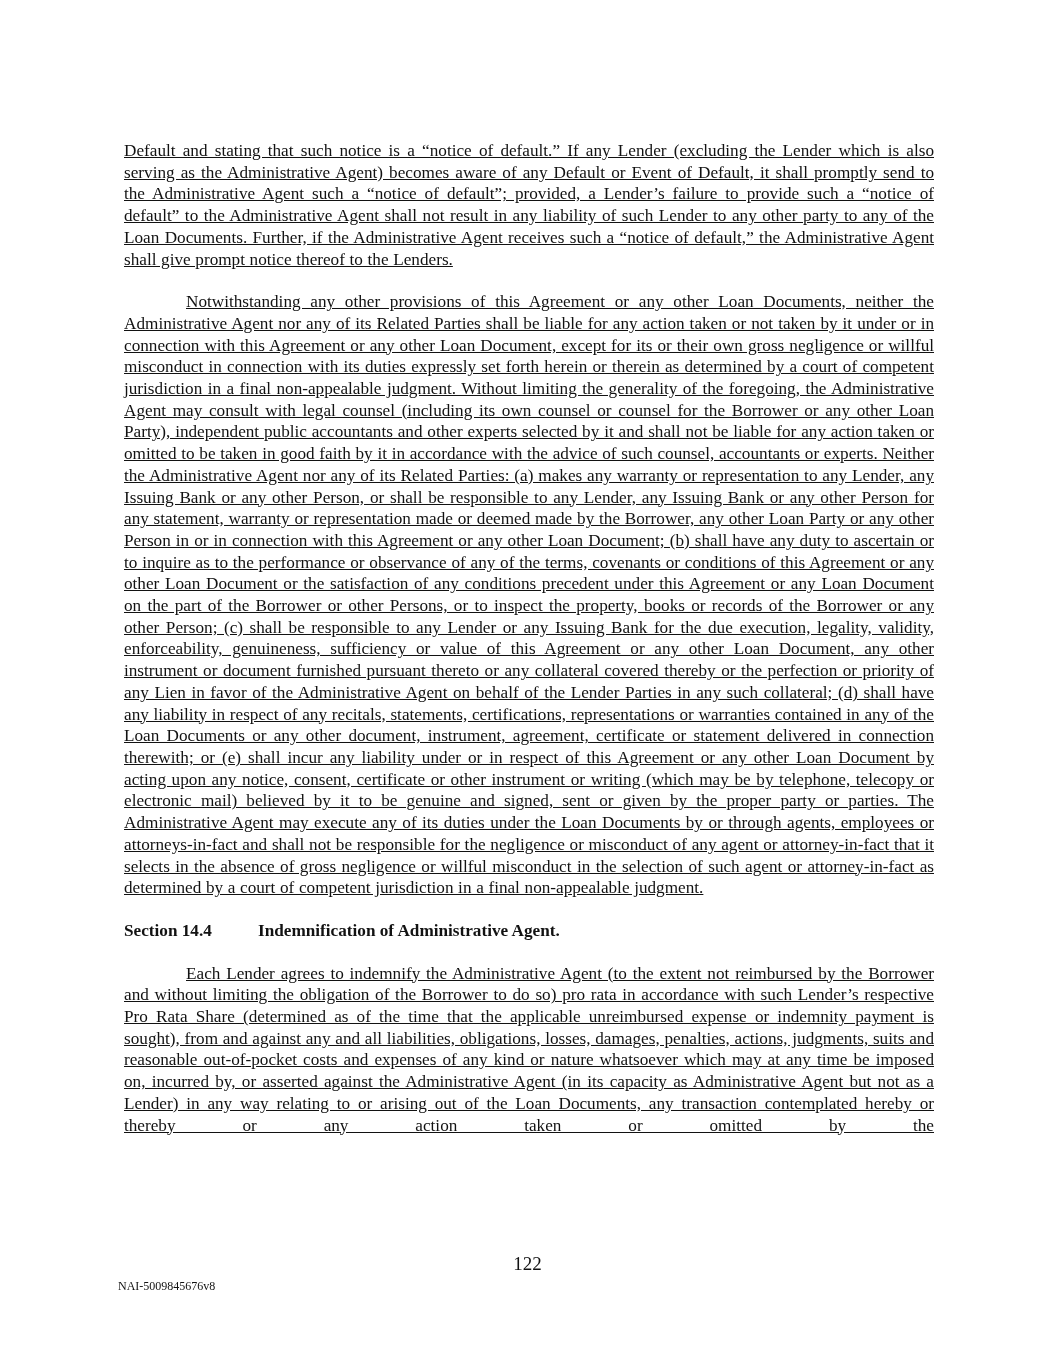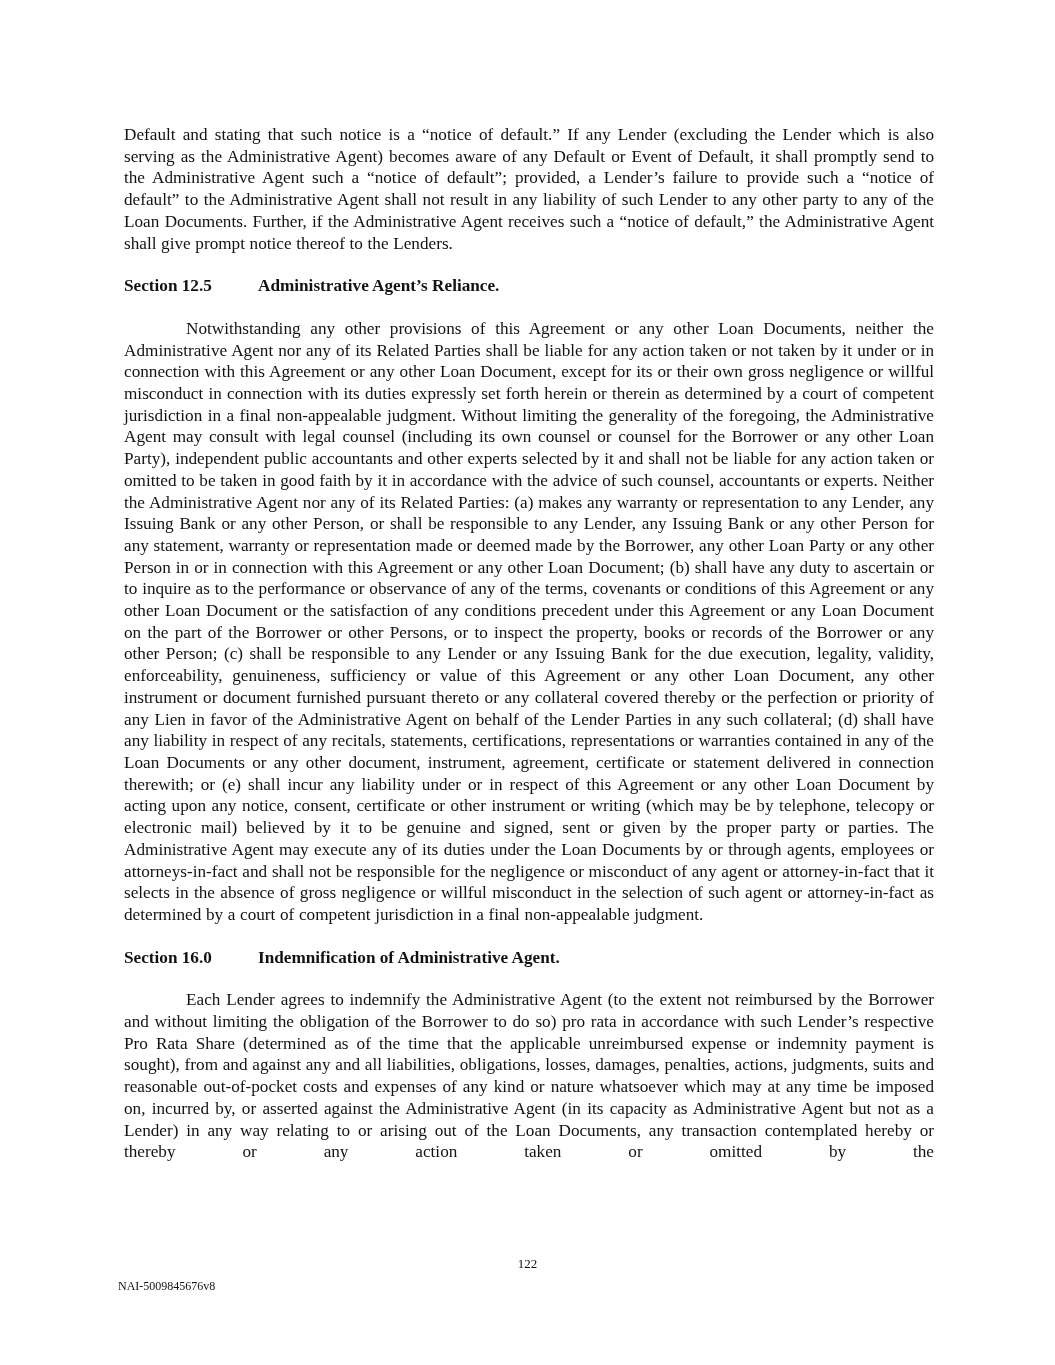--- a/index.html
+++ b/index.html
@@ -18,23 +18,24 @@
   }
   .text-block {
     position: absolute;
     left: 124px;
     top: 124px;
     width: 810px;
     font-size: 17.2px;
     line-height: 21.7px;
   }
   .para {
-    margin: 0 0 21px 0;
+    margin: 16px 0 21px 0;
     text-align: justify;
     word-spacing: 0.02em;
+    text-decoration: underline;
   }
   .para.indented {
     text-indent: 62px;
   }
   .para.justify-all {
     text-align-last: justify;
   }
   .heading {
     margin: 0 0 21px 0;
     font-size: 17.2px;
@@ -45,47 +46,44 @@
   .heading-label {
     display: inline-block;
     width: 134px;
   }
   .page-number {
     position: absolute;
     top: 1253px;
     left: 0;
     width: 100%;
     text-align: center;
-    font-size: 13px;
+    font-size: 19px;
     line-height: 21.7px;
   }
   .doc-ref {
     position: absolute;
     top: 1278px;
     left: 118px;
     font-size: 12px;
     line-height: 16px;
   }
 </style>
 </head>
 <body>
 
 <div class="sheet">
   <main class="text-block">
 
     <p class="para">Default and stating that such notice is a “notice of default.”  If any Lender (excluding the Lender which is also serving as the Administrative Agent) becomes aware of any Default or Event of Default, it shall promptly send to the Administrative Agent such a “notice of default”; provided, a Lender’s failure to provide such a “notice of default” to the Administrative Agent shall not result in any liability of such Lender to any other party to any of the Loan Documents.  Further, if the Administrative Agent receives such a “notice of default,” the Administrative Agent shall give prompt notice thereof to the Lenders.</p>
 
-    <h2 class="heading">
-      <span class="heading-label">Section 12.5</span><span class="heading-title">Administrative Agent’s Reliance.</span>
-    </h2>
 
     <p class="para indented">Notwithstanding any other provisions of this Agreement or any other Loan Documents, neither the Administrative Agent nor any of its Related Parties shall be liable for any action taken or not taken by it under or in connection with this Agreement or any other Loan Document, except for its or their own gross negligence or willful misconduct in connection with its duties expressly set forth herein or therein as determined by a court of competent jurisdiction in a final non-appealable judgment.  Without limiting the generality of the foregoing, the Administrative Agent may consult with legal counsel (including its own counsel or counsel for the Borrower or any other Loan Party), independent public accountants and other experts selected by it and shall not be liable for any action taken or omitted to be taken in good faith by it in accordance with the advice of such counsel, accountants or experts.  Neither the Administrative Agent nor any of its Related Parties: (a) makes any warranty or representation to any Lender, any Issuing Bank or any other Person, or shall be responsible to any Lender, any Issuing Bank or any other Person for any statement, warranty or representation made or deemed made by the Borrower, any other Loan Party or any other Person in or in connection with this Agreement or any other Loan Document; (b) shall have any duty to ascertain or to inquire as to the performance or observance of any of the terms, covenants or conditions of this Agreement or any other Loan Document or the satisfaction of any conditions precedent under this Agreement or any Loan Document on the part of the Borrower or other Persons, or to inspect the property, books or records of the Borrower or any other Person; (c) shall be responsible to any Lender or any Issuing Bank for the due execution, legality, validity, enforceability, genuineness, sufficiency or value of this Agreement or any other Loan Document, any other instrument or document furnished pursuant thereto or any collateral covered thereby or the perfection or priority of any Lien in favor of the Administrative Agent on behalf of the Lender Parties in any such collateral; (d) shall have any liability in respect of any recitals, statements, certifications, representations or warranties contained in any of the Loan Documents or any other document, instrument, agreement, certificate or statement delivered in connection therewith; or (e) shall incur any liability under or in respect of this Agreement or any other Loan Document by acting upon any notice, consent, certificate or other instrument or writing (which may be by telephone, telecopy or electronic mail) believed by it to be genuine and signed, sent or given by the proper party or parties.  The Administrative Agent may execute any of its duties under the Loan Documents by or through agents, employees or attorneys-in-fact and shall not be responsible for the negligence or misconduct of any agent or attorney-in-fact that it selects in the absence of gross negligence or willful misconduct in the selection of such agent or attorney-in-fact as determined by a court of competent jurisdiction in a final non-appealable judgment.</p>
 
     <h2 class="heading">
-      <span class="heading-label">Section 16.0</span><span class="heading-title">Indemnification of Administrative Agent.</span>
+      <span class="heading-label">Section 14.4</span><span class="heading-title">Indemnification of Administrative Agent.</span>
     </h2>
 
     <p class="para indented justify-all">Each Lender agrees to indemnify the Administrative Agent (to the extent not reimbursed by the Borrower and without limiting the obligation of the Borrower to do so) pro rata in accordance with such Lender’s respective Pro Rata Share (determined as of the time that the applicable unreimbursed expense or indemnity payment is sought), from and against any and all liabilities, obligations, losses, damages, penalties, actions, judgments, suits and reasonable out-of-pocket costs and expenses of any kind or nature whatsoever which may at any time be imposed on, incurred by, or asserted against the Administrative Agent (in its capacity as Administrative Agent but not as a Lender) in any way relating to or arising out of the Loan Documents, any transaction contemplated hereby or thereby or any action taken or omitted by the</p>
 
   </main>
 
   <footer>
     <div class="page-number">122</div>
     <div class="doc-ref">NAI-5009845676v8</div>
   </footer>

